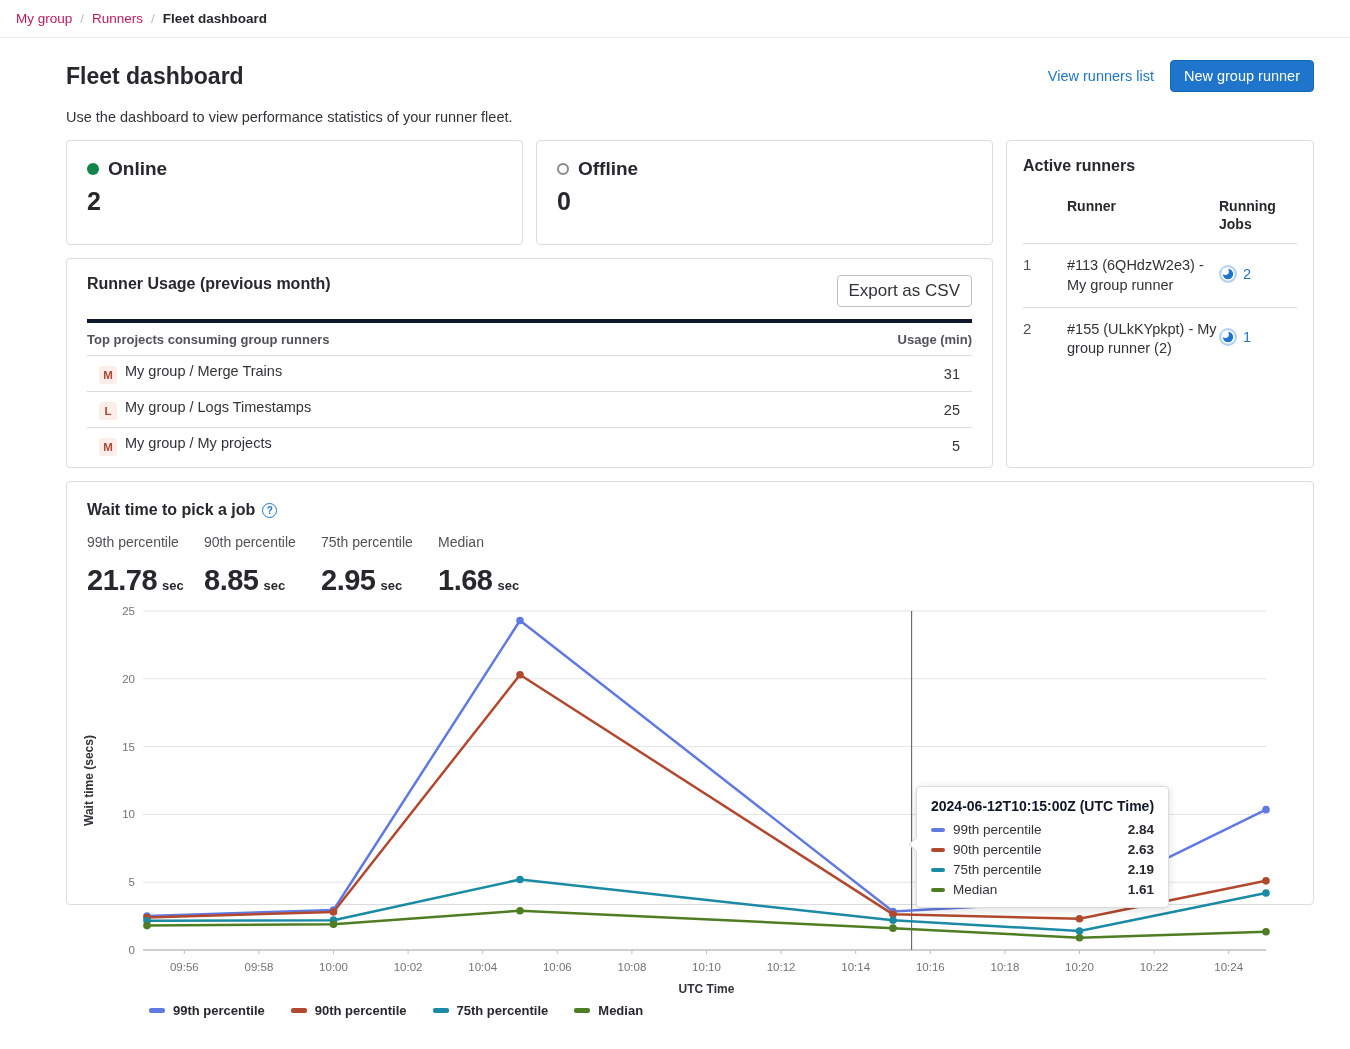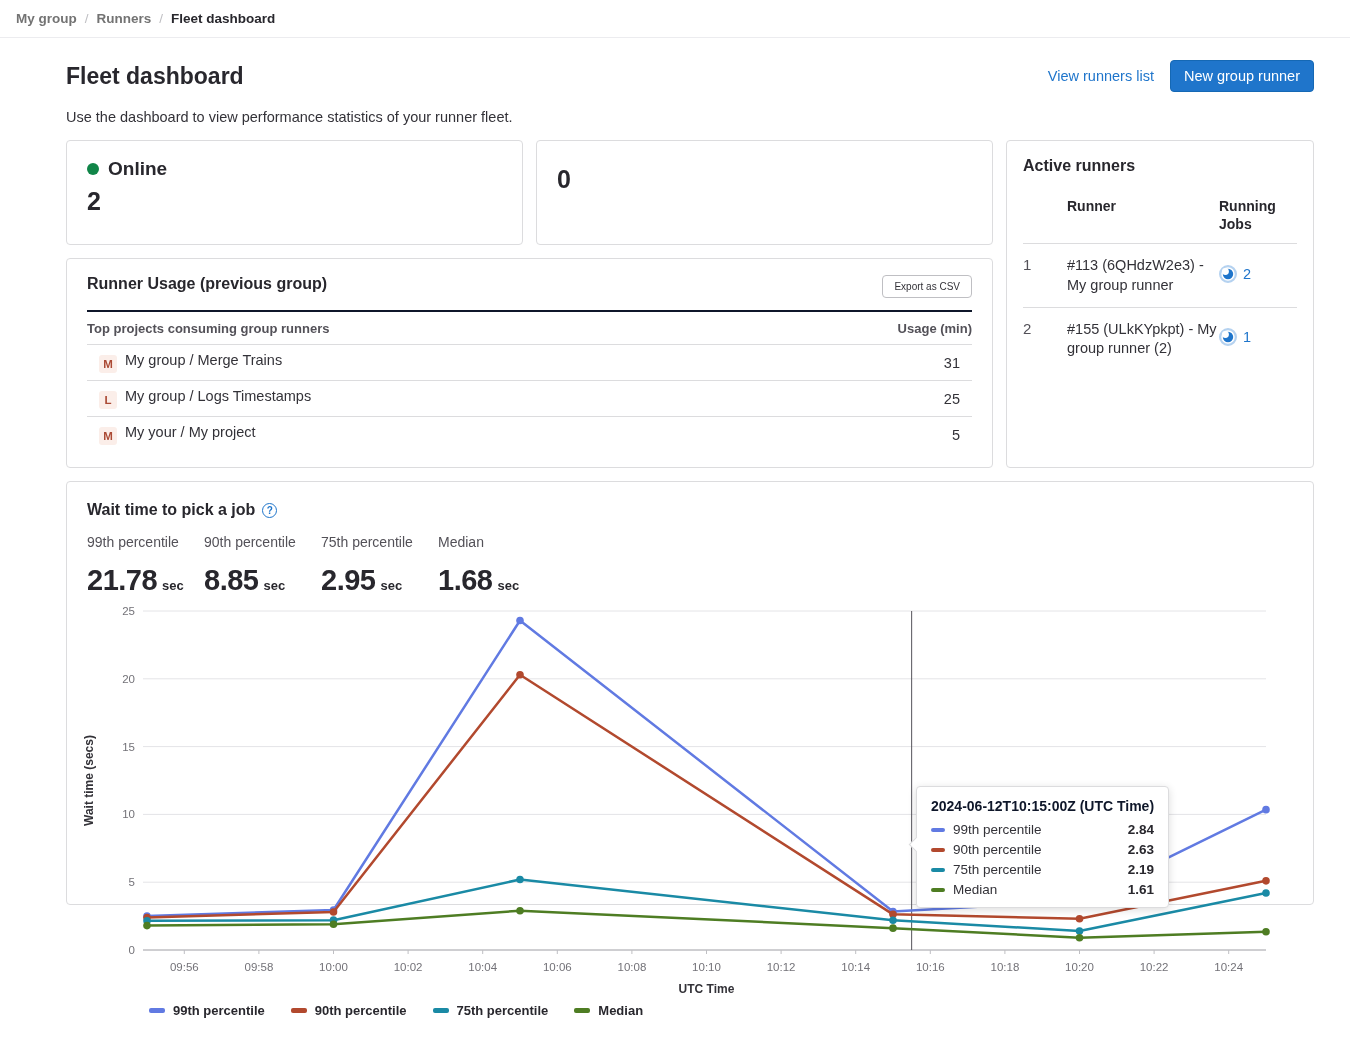--- a/index.html
+++ b/index.html
@@ -3,21 +3,21 @@
 <meta charset="utf-8">
 <style>
   * { box-sizing: border-box; margin: 0; padding: 0; }
   html,body { background:#fff; }
   body { font-family: "Liberation Sans", sans-serif; color:#333238; }
   .screen { width:1350px; height:1049px; overflow:hidden; background:#fff; }
 
   
   .breadcrumb-bar { padding:11px 16px; border-bottom:1px solid #ececef; }
   .breadcrumb { display:flex; align-items:center; gap:8px; font-size:13.5px; color:#333238; }
-  .breadcrumb a { color:#737373; text-decoration:none;font-weight:bold; }
+  .breadcrumb a { color:#be185d; text-decoration:none; }
   .breadcrumb .sep { color:#bfbfc3; }
   .breadcrumb .current { font-weight:700; color:#28272d; }
 
   .page { padding:22px 36px 0 66px; }
 
   .title-row { display:flex; align-items:center; justify-content:space-between; }
   .page-title { font-size:23px; font-weight:700; color:#28272d; }
   .title-actions { display:flex; align-items:center; gap:16px;margin-left:48px; }
   .link-btn { color:#1f75cb; font-size:14.5px; text-decoration:none; cursor:pointer; background:none; border:none; font-family:inherit; }
   .primary-btn { background:#1f75cb; color:#fff; border:1px solid #1568b4; border-radius:4px; font-size:14.5px; padding:7px 13px; cursor:pointer; font-family:inherit; }
@@ -33,24 +33,24 @@
   .status-label { font-weight:700; font-size:19px; color:#28272d; }
   .dot { width:12px; height:12px; border-radius:50%; display:inline-block; }
   .dot-online { background:#108548; }
   .dot-offline { background:#fff; border:2px solid #89888d; }
   .status-value { margin-top:7px; font-size:25px; font-weight:700; color:#28272d; }
 
   
   .usage-card { grid-column:1 / span 2; grid-row:2; padding:16px 20px; }
   .usage-head { display:flex; align-items:flex-start; justify-content:space-between; }
   .card-title { font-size:16px; font-weight:700; color:#28272d; }
-  .secondary-btn { background:#fff; border:1px solid #bfbfc3; border-radius:4px; color:#333238; font-size:10px; padding:5px 11px; cursor:pointer; font-family:inherit; }
+  .secondary-btn { background:#fff; border:1px solid #bfbfc3; border-radius:4px; color:#333238; font-size:17px; padding:5px 11px; cursor:pointer; font-family:inherit; }
   .usage-tables { display:flex; gap:34px; margin-top:12px; }
   .u-table { flex:1; border-collapse:collapse; }
-  .u-table th { text-align:left; font-size:13px; font-weight:700; color:#535158; padding:9px 0 8px; border-top:2px solid #0f172a; border-bottom:1px solid #dcdcde; }
+  .u-table th { text-align:left; font-size:13px; font-weight:700; color:#535158; padding:9px 0 8px; border-top:4px solid #0f172a; border-bottom:1px solid #dcdcde; }
   .u-table th.num, .u-table td.num { text-align:right; width:86px; }
   .u-table td { font-size:14.5px; color:#333238; padding:7px 12px; border-bottom:1px solid #dcdcde; }
   .u-table tbody tr:last-child td { border-bottom:none; }
   .proj-avatar { display:inline-flex; align-items:center; justify-content:center; width:18px; height:18px; border-radius:3px; background:#fbeee9; color:#ab4a35; font-size:11.5px; font-weight:700; margin-right:8px; vertical-align:-3px; }
 
   
   .active-card { grid-column:3; grid-row:1 / span 2; padding:16px; }
   .ar-table { width:100%; border-collapse:collapse; margin-top:10px; }
   .ar-table th { text-align:left; font-size:14px; font-weight:700; color:#28272d; padding:12px 0 10px; border-bottom:1px solid #dcdcde; vertical-align:top; line-height:1.3; }
   .ar-table th.jobs-col { width:78px; }
@@ -119,47 +119,51 @@
 
       <div class="card status-card">
         <div class="status-head">
           <span class="dot dot-online"></span>
           <span class="status-label">Online</span>
         </div>
         <div class="status-value">2</div>
       </div>
 
       <div class="card status-card">
+        <div class="status-head">
+          <span class="dot dot-offline"></span>
+          <span class="status-label">Offline</span>
+        </div>
         <div class="status-value">0</div>
       </div>
 
       <div class="card usage-card">
         <div class="usage-head">
-          <div class="card-title">Runner Usage (previous group)</div>
+          <div class="card-title">Runner Usage (previous month)</div>
           <button class="secondary-btn">Export as CSV</button>
         </div>
         <div class="usage-tables">
           <table class="u-table">
             <thead>
               <tr>
                 <th>Top projects consuming group runners</th>
                 <th class="num">Usage (min)</th>
               </tr>
             </thead>
             <tbody>
               <tr>
                 <td><span class="proj-avatar">M</span><span>My group / Merge Trains</span></td>
                 <td class="num">31</td>
               </tr>
               <tr>
                 <td><span class="proj-avatar">L</span><span>My group / Logs Timestamps</span></td>
                 <td class="num">25</td>
               </tr>
               <tr>
-                <td><span class="proj-avatar">M</span><span>My your / My project</span></td>
+                <td><span class="proj-avatar">M</span><span>My group / My projects</span></td>
                 <td class="num">5</td>
               </tr>
             </tbody>
           </table>
 
         </div>
       </div>
 
       <div class="card active-card">
         <div class="card-title">Active runners</div>

